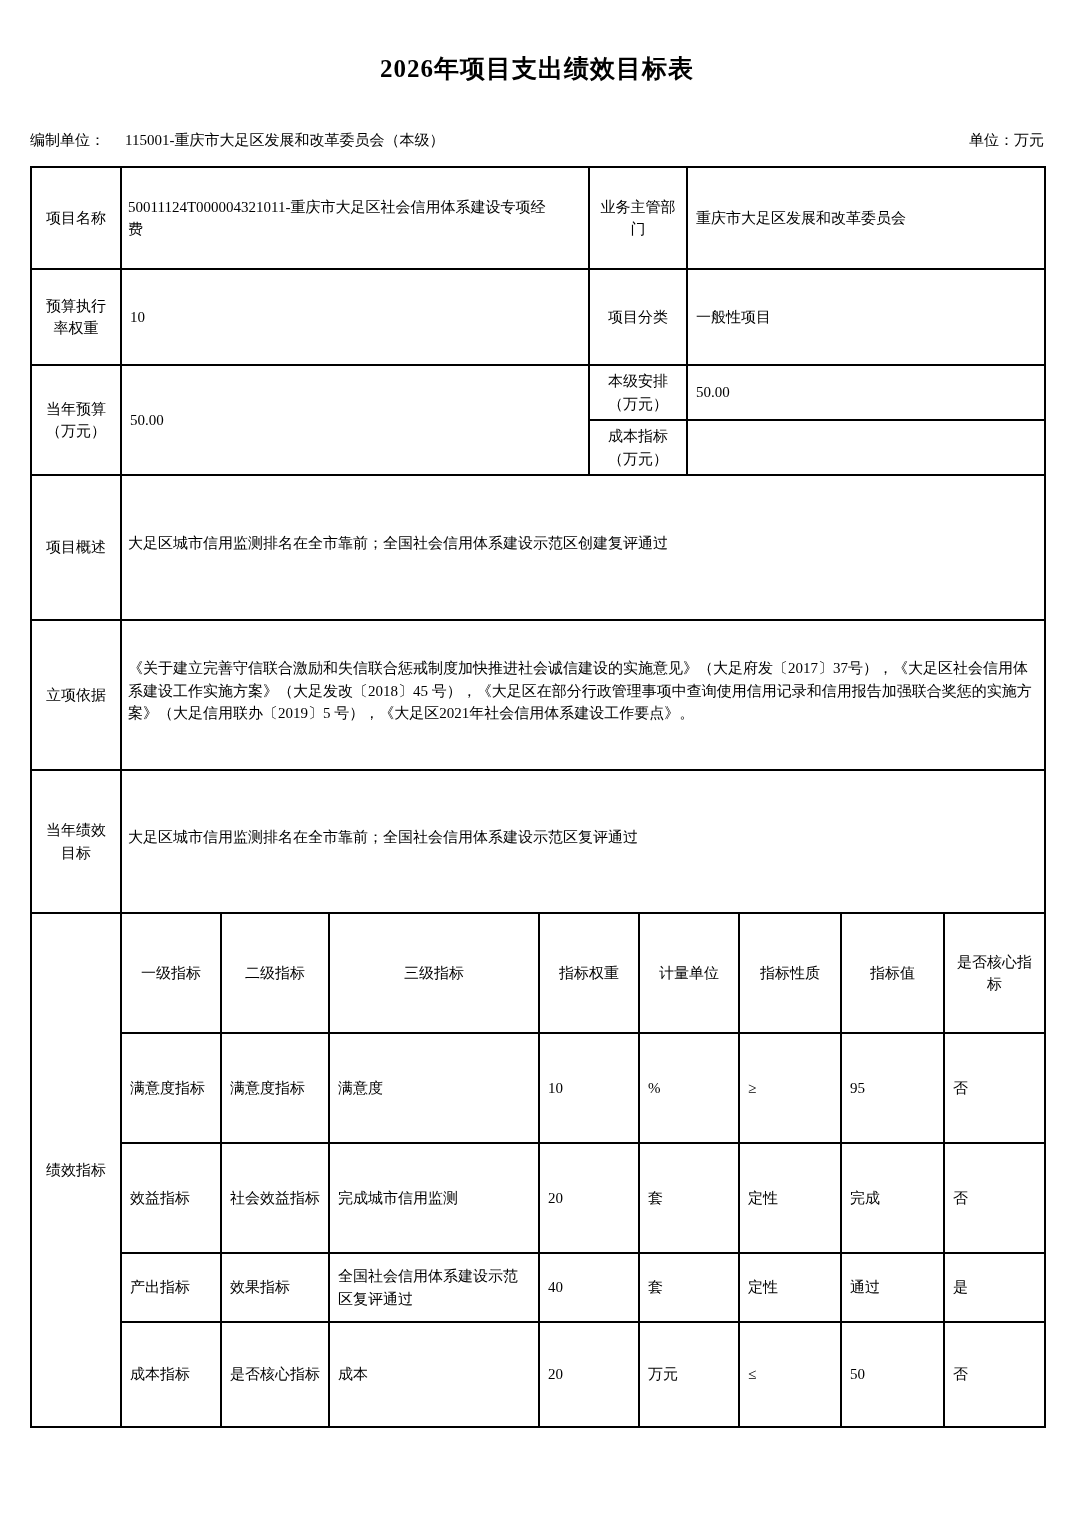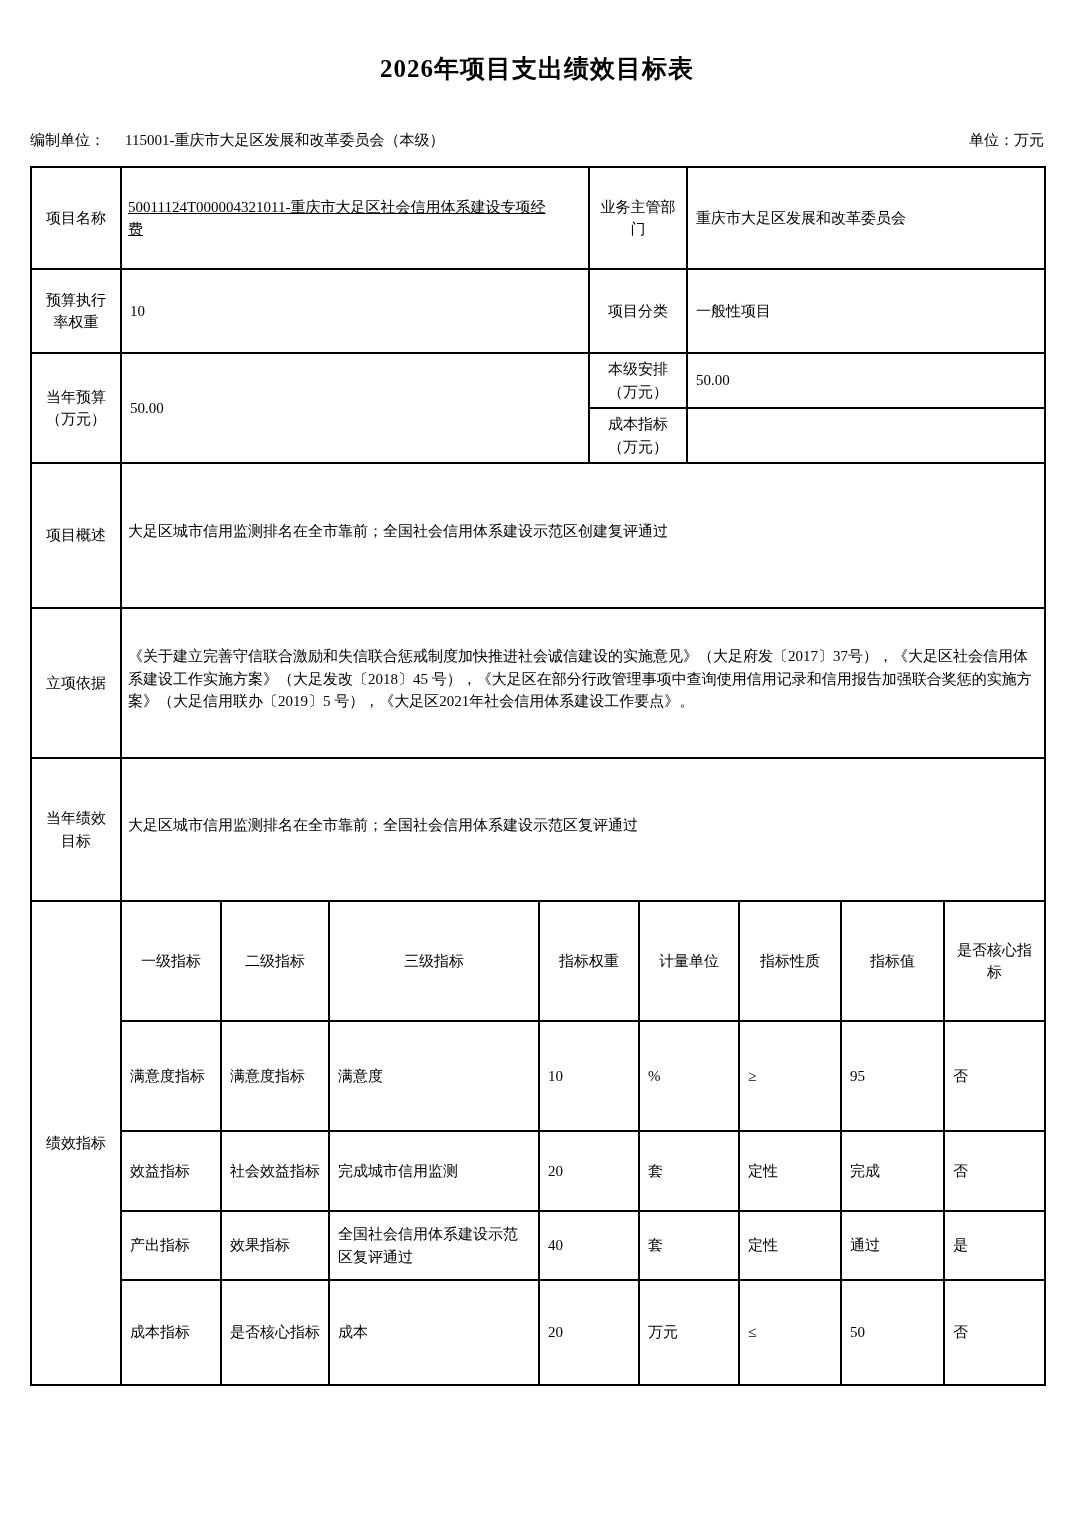--- a/index.html
+++ b/index.html
@@ -46,21 +46,21 @@
     border: 2px solid #000000;
     font-size: 15px;
     line-height: 1.5;
     padding: 4px 8px;
     vertical-align: middle;
     overflow: hidden;
   }
   .lbl { text-align: center; }
   .ctr { text-align: left; margin-top: 24px; }
   .lft { text-align: left; }
-  td.proj { padding: 4px 30px 4px 6px; text-decoration: underline; }
+  td.proj { padding: 4px 30px 4px 6px; }
   td.longtext { padding: 4px 10px 12px 6px; }
 </style>
 </head>
 <body>
 
 <div class="page">
 
   <h1 class="title">2026年项目支出绩效目标表</h1>
 
   <div class="meta">
@@ -77,21 +77,21 @@
       <col style="width:98px">
       <col style="width:358px">
     </colgroup>
     <tbody>
       <tr style="height:102px">
         <td class="lbl">项目名称</td>
         <td class="lft proj">50011124T000004321011-重庆市大足区社会信用体系建设专项经费</td>
         <td class="lbl">业务主管部门</td>
         <td class="ctr">重庆市大足区发展和改革委员会</td>
       </tr>
-      <tr style="height:84px">
+      <tr style="height:96px">
         <td class="lbl">预算执行率权重</td>
         <td class="ctr">10</td>
         <td class="lbl">项目分类</td>
         <td class="ctr">一般性项目</td>
       </tr>
       <tr style="height:48px">
         <td class="lbl" rowspan="2">当年预算（万元）</td>
         <td class="ctr" rowspan="2">50.00</td>
         <td class="lbl">本级安排（万元）</td>
         <td class="ctr">50.00</td>
@@ -142,21 +142,21 @@
       <tr style="height:110px">
         <td class="lft">满意度指标</td>
         <td class="lft">满意度指标</td>
         <td class="lft">满意度</td>
         <td class="ctr">10</td>
         <td class="ctr">%</td>
         <td class="ctr">≥</td>
         <td class="ctr">95</td>
         <td class="ctr">否</td>
       </tr>
-      <tr style="height:80px">
+      <tr style="height:110px">
         <td class="lft">效益指标</td>
         <td class="lft">社会效益指标</td>
         <td class="lft">完成城市信用监测</td>
         <td class="ctr">20</td>
         <td class="ctr">套</td>
         <td class="ctr">定性</td>
         <td class="ctr">完成</td>
         <td class="ctr">否</td>
       </tr>
       <tr style="height:69px">

